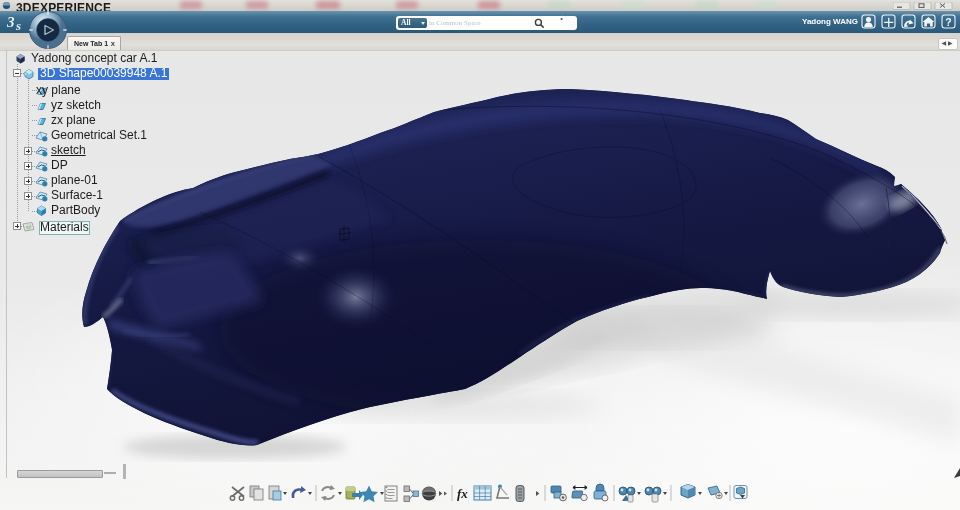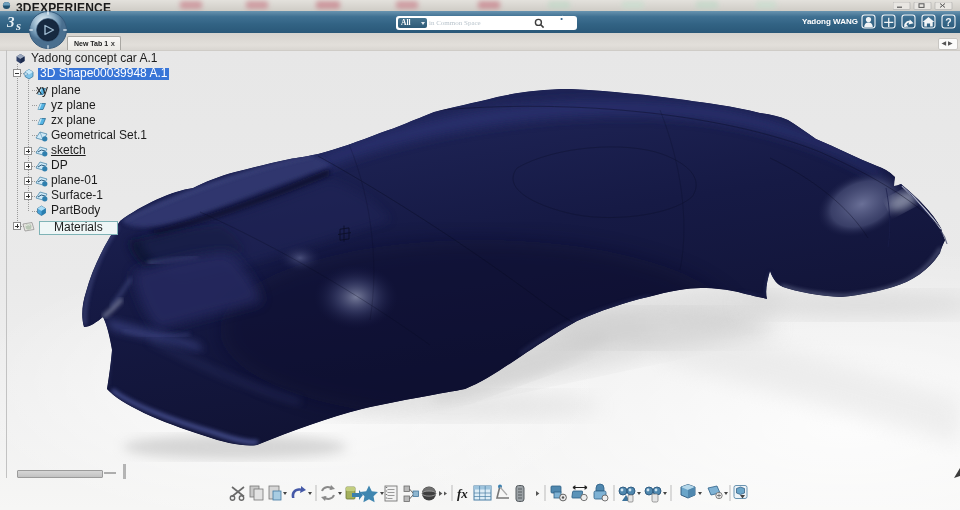--- a/index.html
+++ b/index.html
@@ -40,21 +40,21 @@
       linear-gradient(#e7e7e7 0%,#eaeaea 50%,#f1f1f1 80%,#f6f6f5 100%);}
   
   #tree{position:absolute;left:0;top:50px;width:300px;height:420px;font-size:12px;color:#1c1c1c;}
   .trow{position:absolute;height:12px;line-height:11px;white-space:nowrap;}
   .tico{position:absolute;width:11px;height:11px;}
   .exp{position:absolute;width:8px;height:8px;background:#fdfdfd;border:1px solid #8f8f8f;box-sizing:border-box;}
   .exp:before, .exp.plus:after{content:"";position:absolute;background:#333;}
   .exp:before{left:1px;top:2.6px;width:4px;height:1px;}
   .exp.plus:after{left:2.6px;top:1px;width:1px;height:4px;}
   .sel{background:#3875d7;color:#fff;padding:0 2px;}
-  .matbox{border:1px solid #7fb3b6;background:#eef6f6;padding:0 14px;}
+  .matbox{border:1px solid #7fb3b6;background:#eef6f6;padding:0 0;}
   .dot-v{position:absolute;width:1px;background-image:linear-gradient(#9a9a9a 50%, transparent 50%);background-size:1px 2px;}
   .dot-h{position:absolute;height:1px;background-image:linear-gradient(90deg,#9a9a9a 50%, transparent 50%);background-size:2px 1px;}
   
   #lpanel-line{position:absolute;left:6px;top:50px;width:1px;height:428px;background:#c2c2c2;}
   #hscroll{position:absolute;left:17px;top:470px;width:84px;height:6px;background:linear-gradient(#d6d6d6,#c2c2c2);border:1px solid #9b9b9b;border-radius:1px;}
   #hdash{position:absolute;left:104px;top:472px;width:12px;height:2px;background:#adadad;}
   #vsep{position:absolute;left:123px;top:464px;width:3px;height:15px;background:#b4b4b4;}
   #grip{position:absolute;left:951px;top:468px;width:10px;height:12px;}
 </style>
 </head>
@@ -336,21 +336,21 @@
   <svg class="tico" style="left:36px;top:36px" viewBox="0 0 11 11">
     <path d="M2,8.5 L4.5,2.5 L9.5,2.5 L7,8.5 Z" fill="#55b4e4" stroke="#1c5f86" stroke-width=".7"></path>
     <path d="M2,8.5 L4.5,2.5 L6,2.5 L3.5,8.5 Z" fill="#bfe6f7"></path>
   </svg>
   <div class="trow" style="left:36px;top:35px">xy plane</div>
 
   <svg class="tico" style="left:36px;top:51px" viewBox="0 0 11 11">
     <path d="M2,8.5 L4.5,2.5 L9.5,2.5 L7,8.5 Z" fill="#55b4e4" stroke="#1c5f86" stroke-width=".7"></path>
     <path d="M2,8.5 L4.5,2.5 L6,2.5 L3.5,8.5 Z" fill="#bfe6f7"></path>
   </svg>
-  <div class="trow" style="left:51px;top:50px">yz plane</div>
+  <div class="trow" style="left:51px;top:50px">yz sketch</div>
 
   <svg class="tico" style="left:36px;top:66px" viewBox="0 0 11 11">
     <path d="M2,8.5 L4.5,2.5 L9.5,2.5 L7,8.5 Z" fill="#55b4e4" stroke="#1c5f86" stroke-width=".7"></path>
     <path d="M2,8.5 L4.5,2.5 L6,2.5 L3.5,8.5 Z" fill="#bfe6f7"></path>
   </svg>
   <div class="trow" style="left:51px;top:65px">zx plane</div>
 
   <svg class="tico" style="left:35px;top:80px;width:13px;height:12px" viewBox="0 0 13 12">
     <path d="M1,8 L5,2 L12,4 L8,10 Z" fill="#cfe9f7" stroke="#3a7ca3" stroke-width=".7"></path>
     <path d="M5,2 L8,10" stroke="#3a7ca3" stroke-width=".5"></path>

